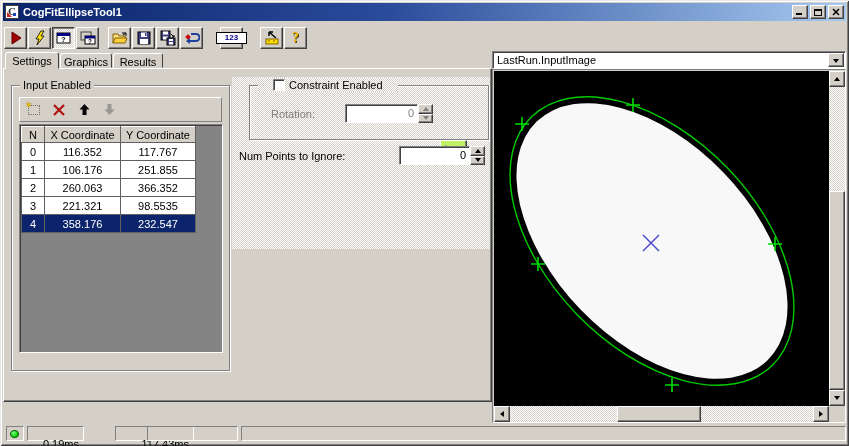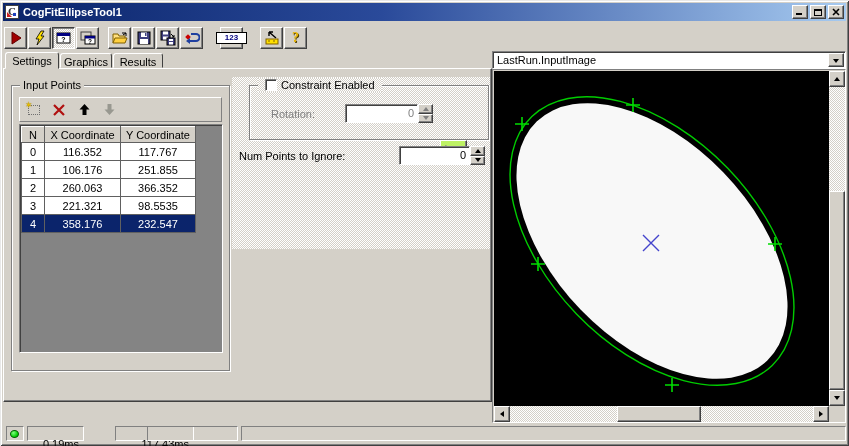--- a/index.html
+++ b/index.html
@@ -96,21 +96,21 @@
   .ptable { border-collapse:collapse; }
   .ptable th {
     background:#d4d0c8; font-weight:normal; height:16px; padding:0 2px;
     border:1px solid; border-color:#ffffff #606060 #606060 #ffffff; text-align:center;
   }
   .ptable td { background:#fff; height:18px; text-align:center; border:1px solid #606060; padding:0 2px; }
   .col-n { width:23px; } .col-x { width:76px; } .col-y { width:75px; }
   tr.selected td { background:#0b246b; color:#fff; }
 
   .gb-constraint { left:245px; top:16px; width:240px; height:55px; }
-  .legend-check { position:absolute; top:-8px; left:8px; padding:0 7px; display:flex; align-items:center; gap:4px; height:14px; }
+  .legend-check { position:absolute; top:-8px; left:8px; padding:0 15px; display:flex; align-items:center; gap:4px; height:14px; }
   .checkbox { width:12px; height:12px; background:#fff; border:1px solid; border-color:#808080 #ffffff #ffffff #808080; box-shadow: inset 1px 1px 0 #404040; }
   .disabled-text { color:#808080; }
 
   .field {
     position:absolute; background:#fff; height:19px;
     border:1px solid; border-color:#808080 #ffffff #ffffff #808080;
     box-shadow: inset 1px 1px 0 #404040;
     text-align:right; padding:2px 3px 0 0;
   }
   .spinner { position:absolute; width:15px; height:19px; display:flex; flex-direction:column; }
@@ -282,21 +282,21 @@
     <span>Graphics</span>
   </div>
   <div class="tab inactive" style="left:113px; width:50px;">
     <span>Results</span>
   </div>
 
   <div class="page">
     <div class="dither dither-panel"></div>
 
     <div class="groupbox gb-input">
-      <span class="grouplabel">Input Points</span>
+      <span class="grouplabel">Input Enabled</span>
 
       <div class="minibar">
         <div class="mini-ico">
           <span class="newrect">
               <span class="newstar">✶</span>
             </span>
         </div>
         <div class="mini-ico">
           <svg width="12" height="12">
               <path d="M1 1 L11 11 M11 1 L1 11" stroke="#b01010" stroke-width="2.2"></path>

